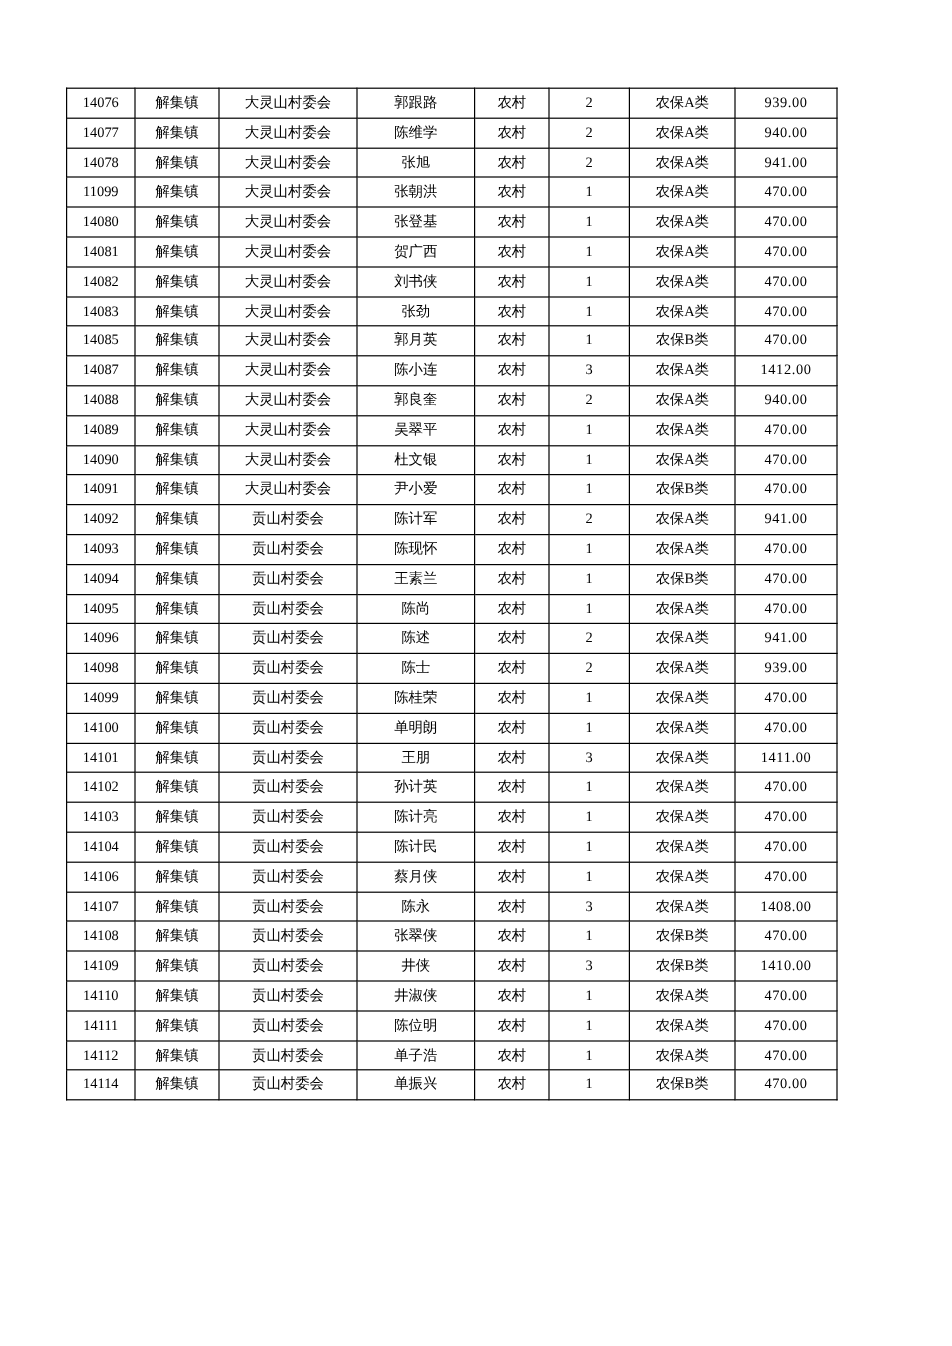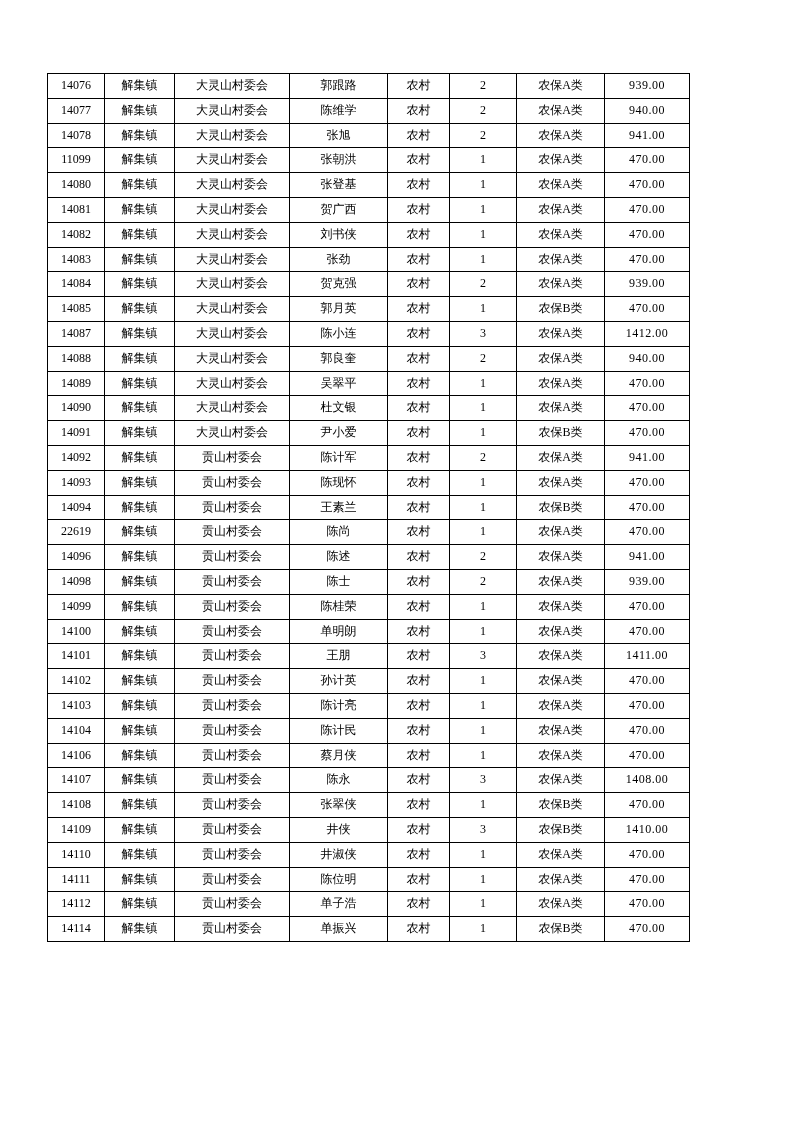--- a/index.html
+++ b/index.html
@@ -15,21 +15,21 @@
   }
   .page {
     position: relative;
     width: 793px;
     height: 1122px;
     background: #ffffff;
     overflow: hidden;
   }
   table.data-table {
     position: absolute;
-    left: 47px;
+    left: 55px;
     top: 73px;
     width: 642px;
     border-collapse: collapse;
     table-layout: fixed;
   }
   table.data-table td {
     border: 1px solid #000000;
     height: 23.8px;
     font-size: 12px;
     line-height: 23.8px;
@@ -133,30 +133,20 @@
           <td class="cell-id">14083</td>
           <td class="cell-town">解集镇</td>
           <td class="cell-village">大灵山村委会</td>
           <td class="cell-name">张劲</td>
           <td class="cell-residence">农村</td>
           <td class="cell-count">1</td>
           <td class="cell-category">农保A类</td>
           <td class="cell-amount">470.00</td>
         </tr>
         <tr>
-          <td class="cell-id">14084</td>
-          <td class="cell-town">解集镇</td>
-          <td class="cell-village">大灵山村委会</td>
-          <td class="cell-name">贺克强</td>
-          <td class="cell-residence">农村</td>
-          <td class="cell-count">2</td>
-          <td class="cell-category">农保A类</td>
-          <td class="cell-amount">939.00</td>
-        </tr>
-        <tr>
           <td class="cell-id">14085</td>
           <td class="cell-town">解集镇</td>
           <td class="cell-village">大灵山村委会</td>
           <td class="cell-name">郭月英</td>
           <td class="cell-residence">农村</td>
           <td class="cell-count">1</td>
           <td class="cell-category">农保B类</td>
           <td class="cell-amount">470.00</td>
         </tr>
         <tr>
@@ -233,21 +223,21 @@
           <td class="cell-id">14094</td>
           <td class="cell-town">解集镇</td>
           <td class="cell-village">贡山村委会</td>
           <td class="cell-name">王素兰</td>
           <td class="cell-residence">农村</td>
           <td class="cell-count">1</td>
           <td class="cell-category">农保B类</td>
           <td class="cell-amount">470.00</td>
         </tr>
         <tr>
-          <td class="cell-id">22619</td>
+          <td class="cell-id">14095</td>
           <td class="cell-town">解集镇</td>
           <td class="cell-village">贡山村委会</td>
           <td class="cell-name">陈尚</td>
           <td class="cell-residence">农村</td>
           <td class="cell-count">1</td>
           <td class="cell-category">农保A类</td>
           <td class="cell-amount">470.00</td>
         </tr>
         <tr>
           <td class="cell-id">14096</td>

